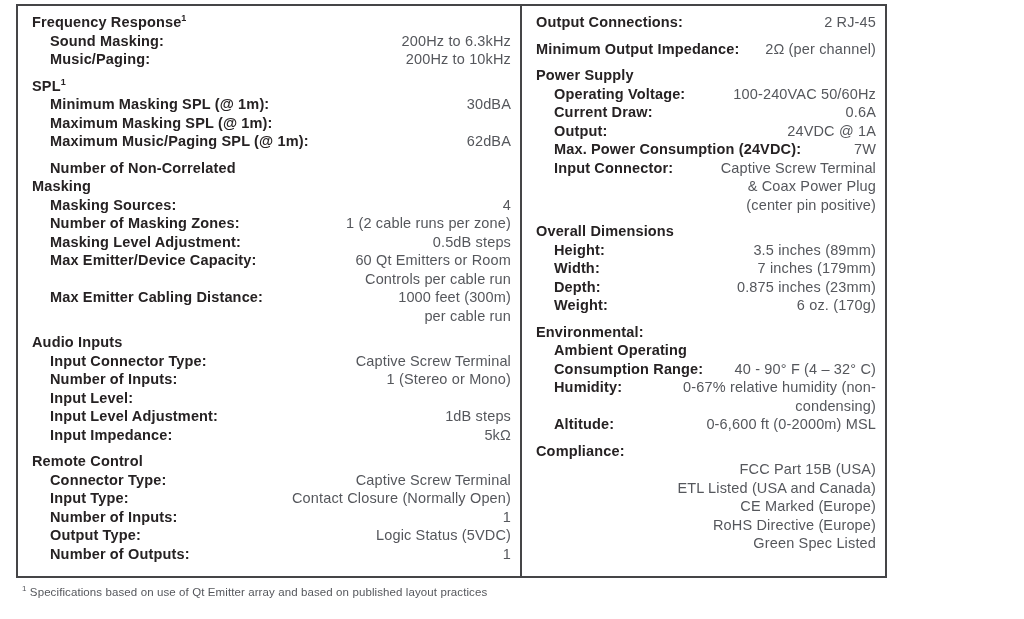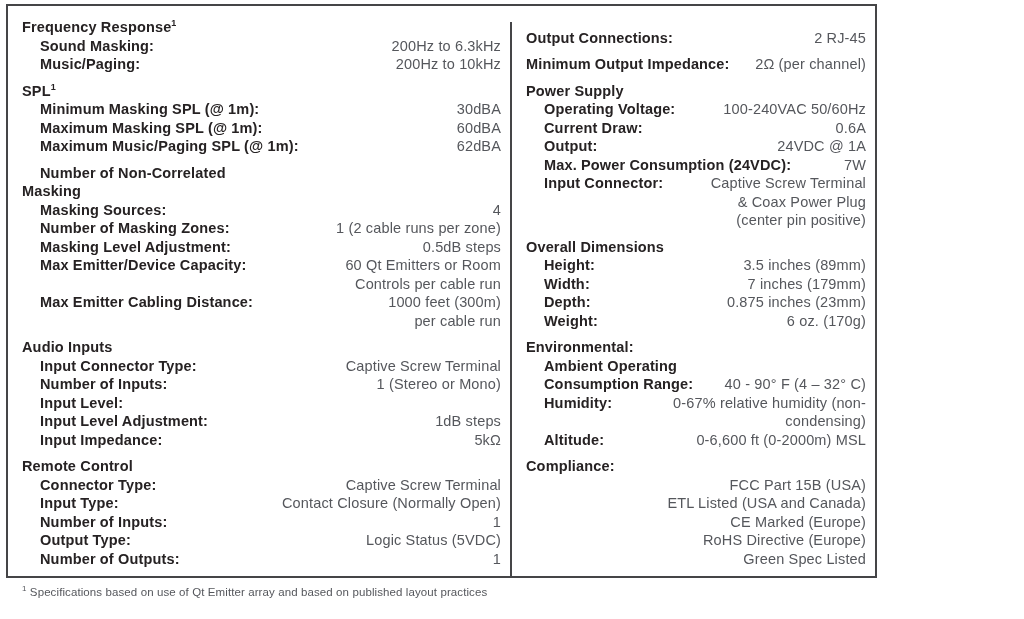--- a/index.html
+++ b/index.html
@@ -3,25 +3,24 @@
 <meta charset="utf-8">
 <style>
   html,body{margin:0;padding:0;}
   body{
     width:1024px;height:619px;position:relative;background:#ffffff;
     font-family:"Liberation Sans", sans-serif;
     color:var(--label-color,#262223);
     -webkit-font-smoothing:antialiased;
   }
   .spec-box{
-    position:absolute;left:6px;top:4px;width:871px;height:574px;
+    position:absolute;left:16px;top:4px;width:871px;height:574px;
     border:2px solid var(--border-color,#454547);
     box-sizing:border-box;
     display:flex;
-    align-items:flex-end;
   }
   .col{box-sizing:border-box;padding:7px 9px 0 14px;}
   .col-left{flex:0 0 502px;}
   .col-right{flex:1 1 auto;border-left:2px solid var(--border-color,#454547);}
   .section{margin-bottom:8px;}
   .srow{display:flex;align-items:flex-start;line-height:18.5px;font-size:14.5px;letter-spacing:0.15px;}
   .lbl{font-weight:bold;color:var(--label-color,#262223);flex:0 0 auto;white-space:pre-line;}
   .lbl.ind{padding-left:18px;}
   .val{flex:1 1 auto;text-align:right;color:var(--value-color,#55575c);white-space:pre-line;}
   sup{font-size:9px;line-height:0;vertical-align:super;}
@@ -52,21 +51,20 @@
       <div class="section">
         <div class="srow">
           <span class="lbl"><span>SPL</span><sup>1</sup></span>
         </div>
         <div class="srow">
           <span class="lbl ind">Minimum Masking SPL (@ 1m):</span>
           <span class="val">30dBA</span>
         </div>
         <div class="srow">
           <span class="lbl ind">Maximum Masking SPL (@ 1m):</span>
-          <span class="val">60dBA</span>
         </div>
         <div class="srow">
           <span class="lbl ind">Maximum Music/Paging SPL (@ 1m):</span>
           <span class="val">62dBA</span>
         </div>
       </div>
       <div class="section">
         <div class="srow">
           <span class="lbl ind">Number of Non-Correlated</span>
           <span class="val"></span>

